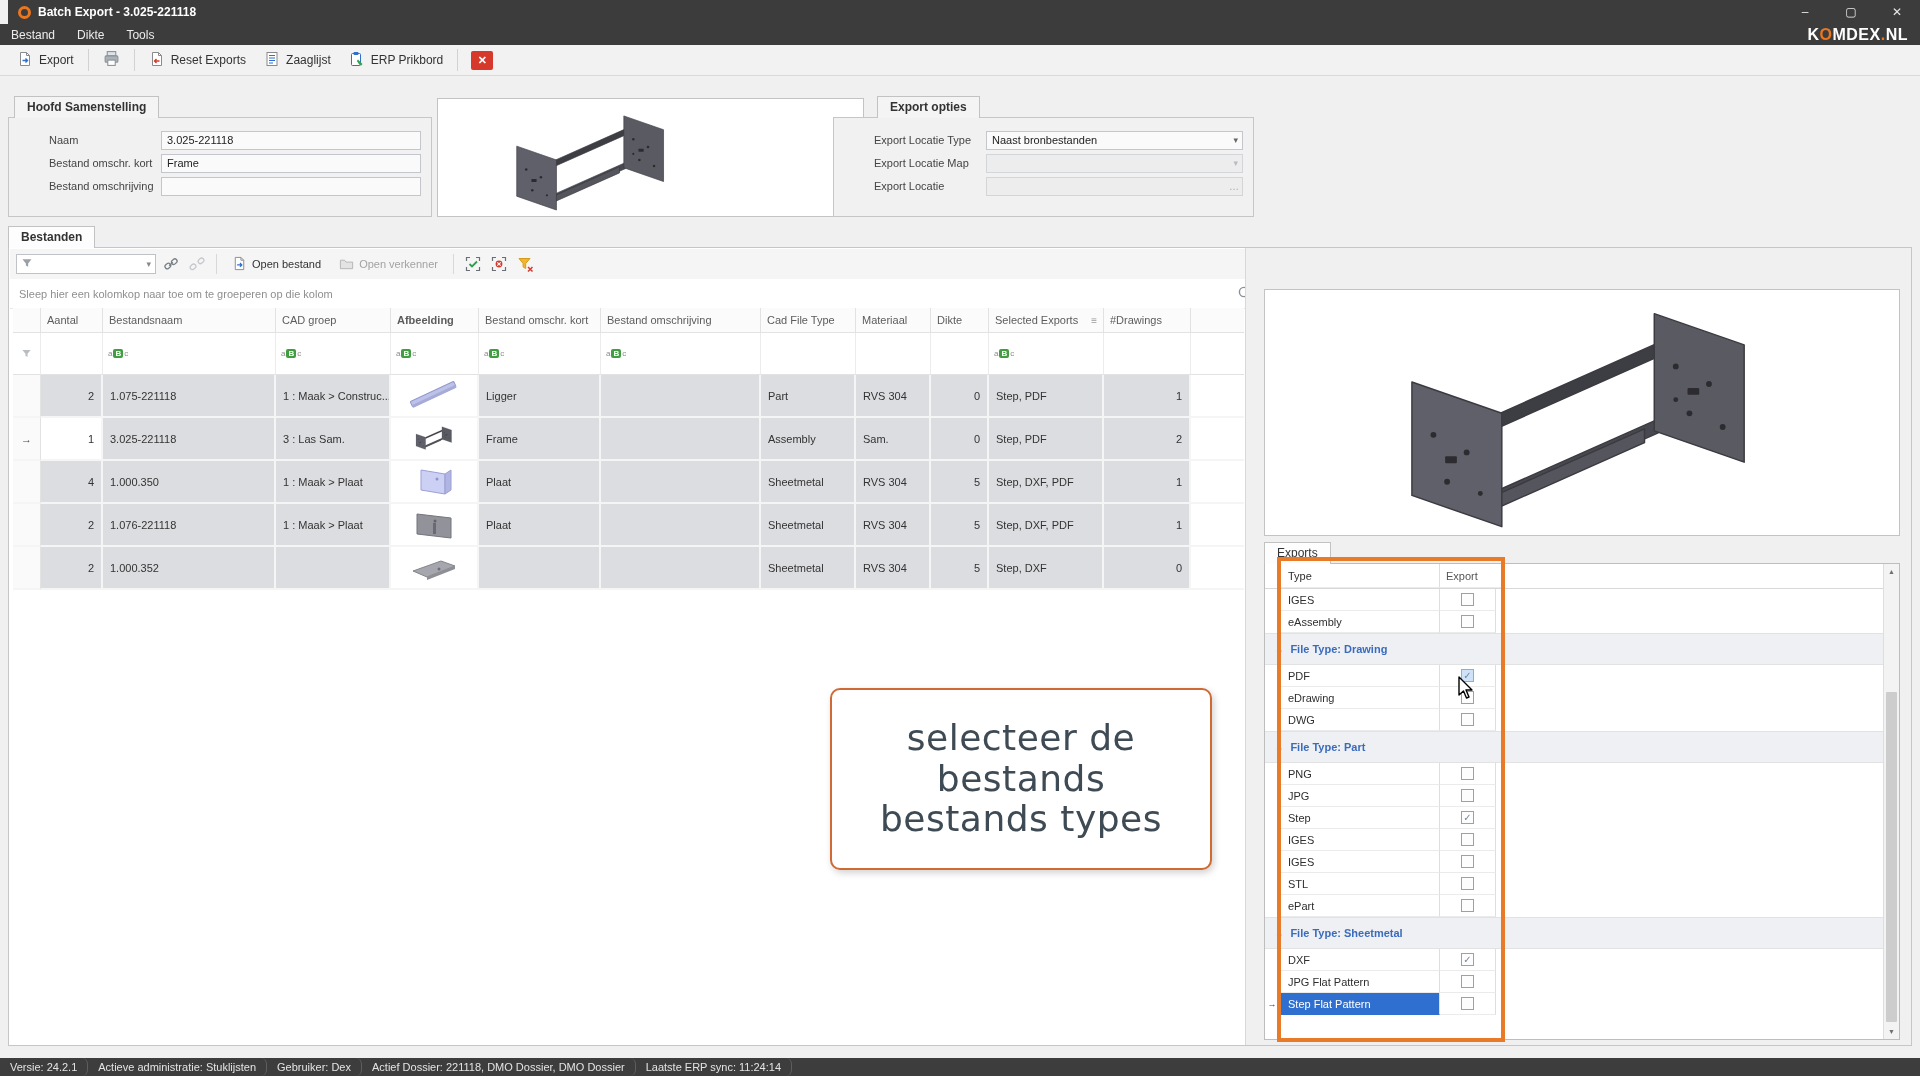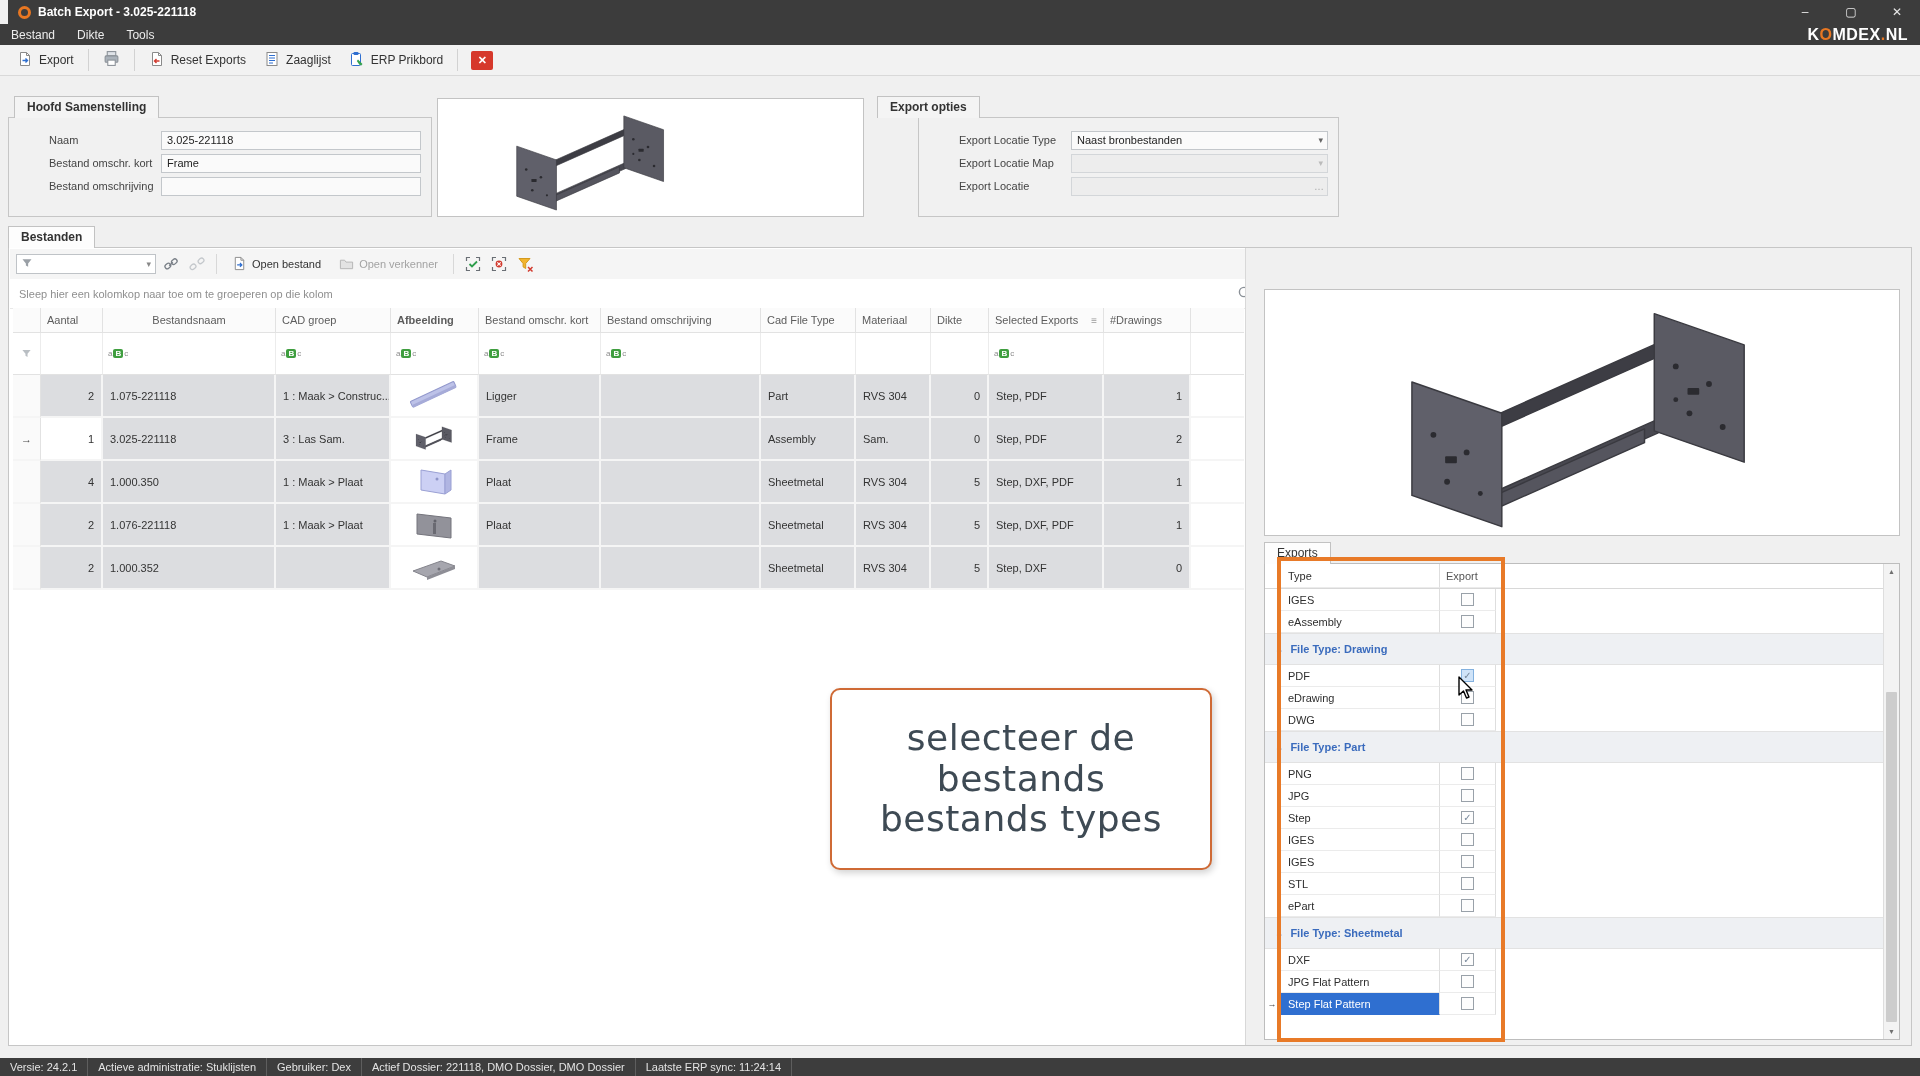--- a/index.html
+++ b/index.html
@@ -77,21 +77,21 @@
   .cb.checked{color:#77879a;}
   .cb.focus{background:#cfe3f8;border-color:#83b1df;}
   .sb{position:absolute;right:0;top:0;bottom:0;width:15px;background:#f3f3f3;border-left:1px solid #dedede;}
   .sb .ar{position:absolute;left:0;width:15px;height:15px;display:flex;align-items:center;justify-content:center;font-size:7px;color:#707070;}
   .sb .thumb{position:absolute;left:2px;width:11px;background:#cdcdcd;border-radius:1px;}
   .orangebox{position:absolute;left:1277px;top:557px;width:220px;height:477px;border:4px solid #e87a28;z-index:5;pointer-events:none;}
   
   .callout{position:absolute;left:830px;top:688px;width:378px;height:178px;background:#fff;border:2px solid #cf6a35;border-radius:10px;box-shadow:2px 3px 7px rgba(0,0,0,.18);display:flex;flex-direction:column;align-items:center;justify-content:center;z-index:6;font-family:"DejaVu Sans",sans-serif;font-size:36px;color:#3e4a54;line-height:1.13;letter-spacing:.5px;}
   .cursor{position:absolute;left:1457px;top:676px;z-index:9;}
   .statusbar{position:absolute;left:0;right:0;bottom:0;height:18px;background:#3d3d3d;display:flex;align-items:center;}
-  .sseg{padding:0 10px;border-right:1px solid #5e5e5e;font-size:11px;color:#e4e4e4;height:100%;display:flex;align-items:center;white-space:nowrap;}
+  .sseg{padding:0 10px;border-right:1px solid #5e5e5e;font-size:11px;color:#e4e4e4;height:100%;display:flex;align-items:center;white-space:nowrap;border-radius:6px;}
 </style>
 </head>
 <body>
 
 <div class="app">
 
   <div class="titlebar">
     <span class="appicon"></span>
     <span class="wtitle">Batch Export - 3.025-221118</span>
     <div class="wincontrols">
@@ -198,21 +198,21 @@
             <circle cx="104" cy="158" r="3"></circle>
             <circle cx="84" cy="188" r="3"></circle>
             <circle cx="118" cy="200" r="2.5"></circle>
             <rect x="330" y="92" width="12" height="7" rx="1"></rect>
             <rect x="82" y="162" width="12" height="7" rx="1"></rect>
           </g>
         </svg></div>
   </div>
 
   <div class="tab" style="left:877px;top:96px;">Export opties</div>
-  <div class="gbox" style="left:918px;top:117px;width:419px;height:98px;">
+  <div class="gbox" style="left:833px;top:117px;width:419px;height:98px;">
     <div id="opties-fields" style="padding-top:8px;">
         <div class="field">
           <label>Export Locatie Type</label>
           <div class="ctl">
             <span class="val">Naast bronbestanden</span>
             <span class="arrow">▾</span>
           </div>
         </div>
         <div class="field">
           <label>Export Locatie Map</label>
@@ -300,21 +300,21 @@
           </svg>
         </span>
     </div>
 
     <div id="grid">
       <div class="hrow" id="grid-header">
           <div class="hcell ind" style="width: 28px;"></div>
           <div class="hcell" style="width: 62px;">
             <span>Aantal</span>
           </div>
-          <div class="hcell" style="width: 173px; justify-content: center;">
+          <div class="hcell" style="width: 173px;">
             <span>Bestandsnaam</span>
           </div>
           <div class="hcell" style="width: 115px;">
             <span>CAD groep</span>
           </div>
           <div class="hcell" style="width: 88px; font-weight: bold;">
             <span>Afbeelding</span>
           </div>
           <div class="hcell" style="width: 122px;">
             <span>Bestand omschr. kort</span>

